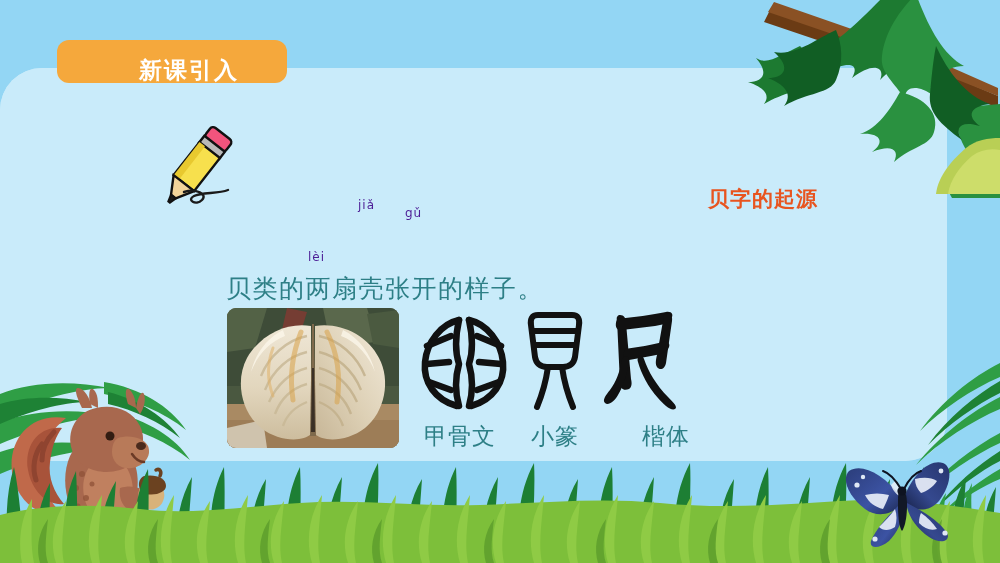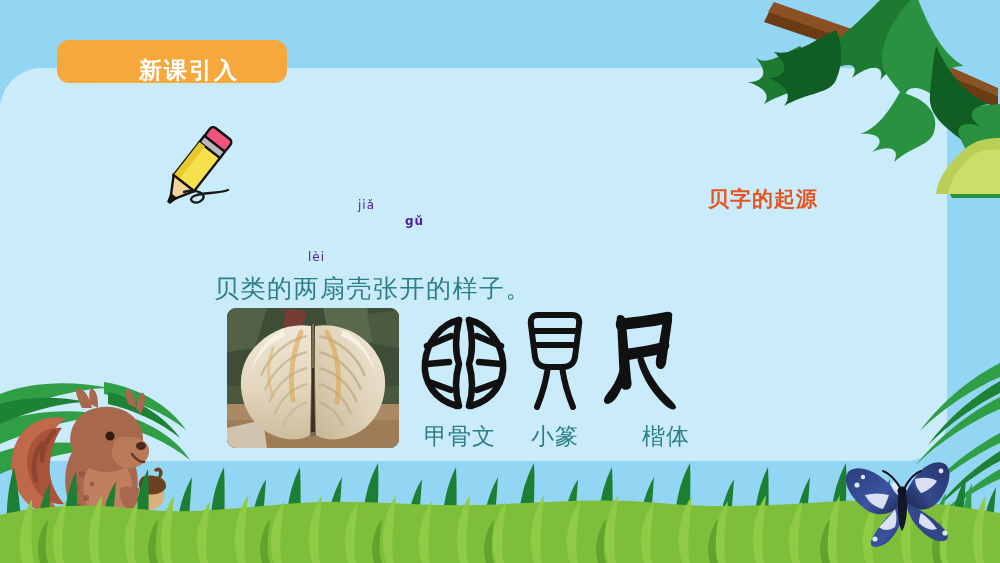--- a/index.html
+++ b/index.html
@@ -44,28 +44,28 @@
     position:absolute;left:393px;top:114px;
     color:#2d7f86;font-size:25px;letter-spacing:1px;
     font-family:"DejaVu Sans",sans-serif;white-space:nowrap;
   }
   .body-line{
     position:absolute;color:#2d7f86;font-size:25px;letter-spacing:1.5px;
     font-family:"DejaVu Sans",sans-serif;white-space:nowrap;
   }
   .l1{left:225px;top:176px;}
   .l2{left:225px;top:225px;}
-  .l3{left:214px;top:272px;}
+  .l3{left:226px;top:272px;}
 
   .pinyin{
     position:absolute;color:#4c1d95;font-size:12px;
     font-family:"DejaVu Sans",sans-serif;white-space:nowrap;letter-spacing:1px;
   }
   .py-jia{left:358px;top:198px;}
-  .py-gu{left:405px;top:214px;font-weight:bold;}
+  .py-gu{left:405px;top:206px;}
   .py-lei{left:308px;top:250px;}
 
   .red-note{
     position:absolute;left:708px;top:185px;
     color:#e8541f;font-size:21px;font-weight:bold;letter-spacing:1px;
     font-family:"DejaVu Sans",sans-serif;white-space:nowrap;
   }
 
   
   .shell-photo{

